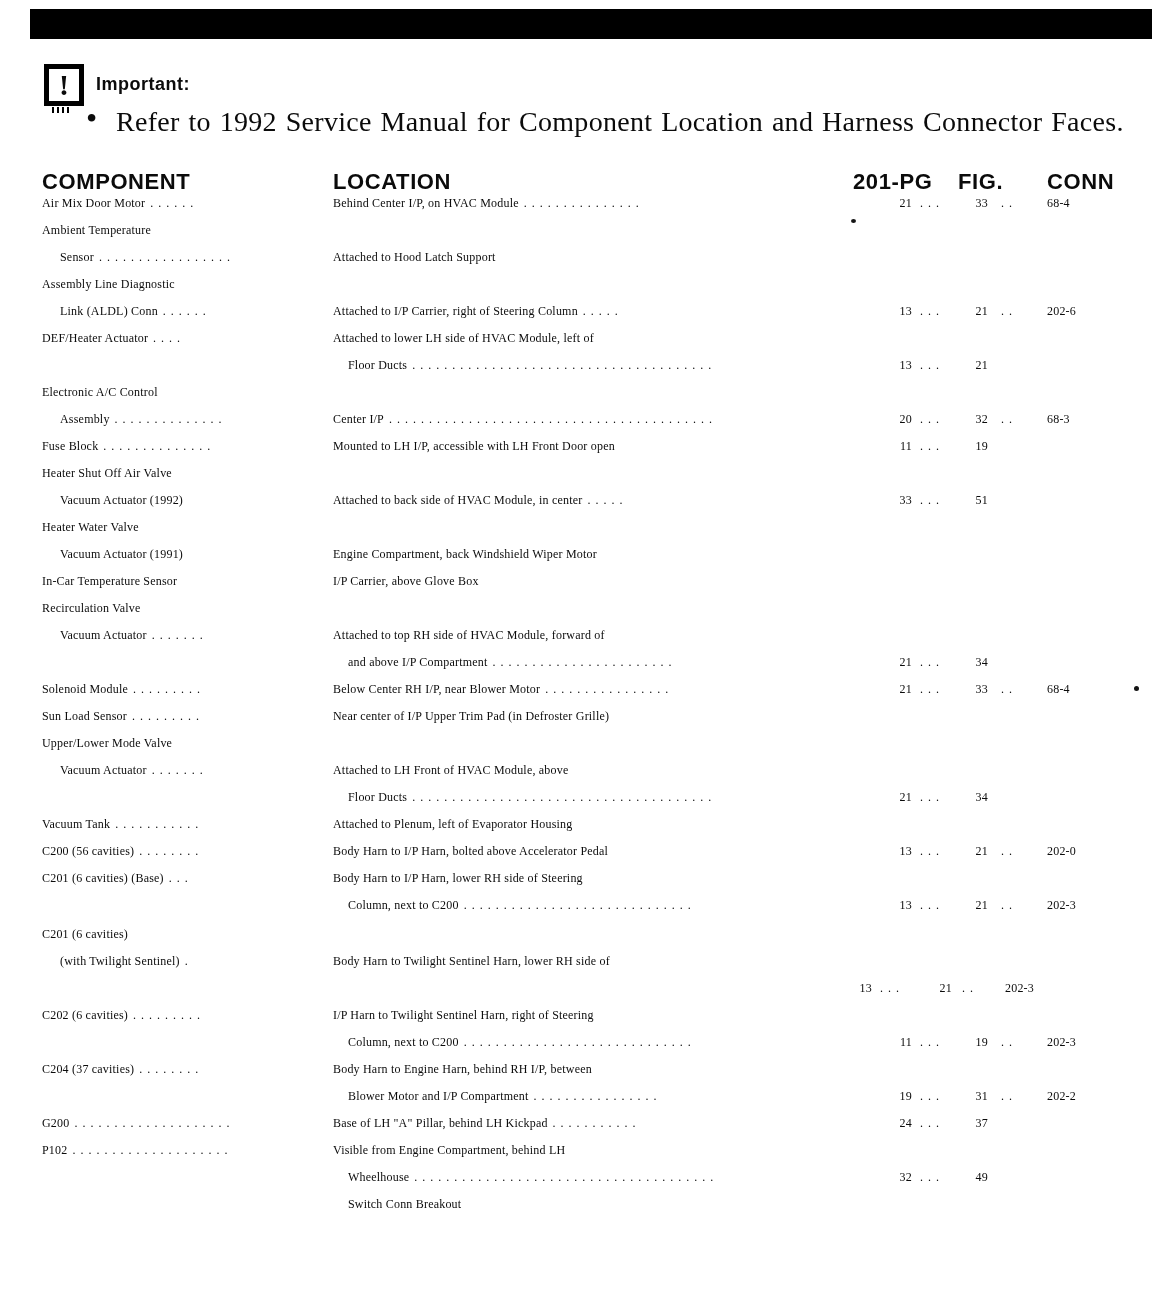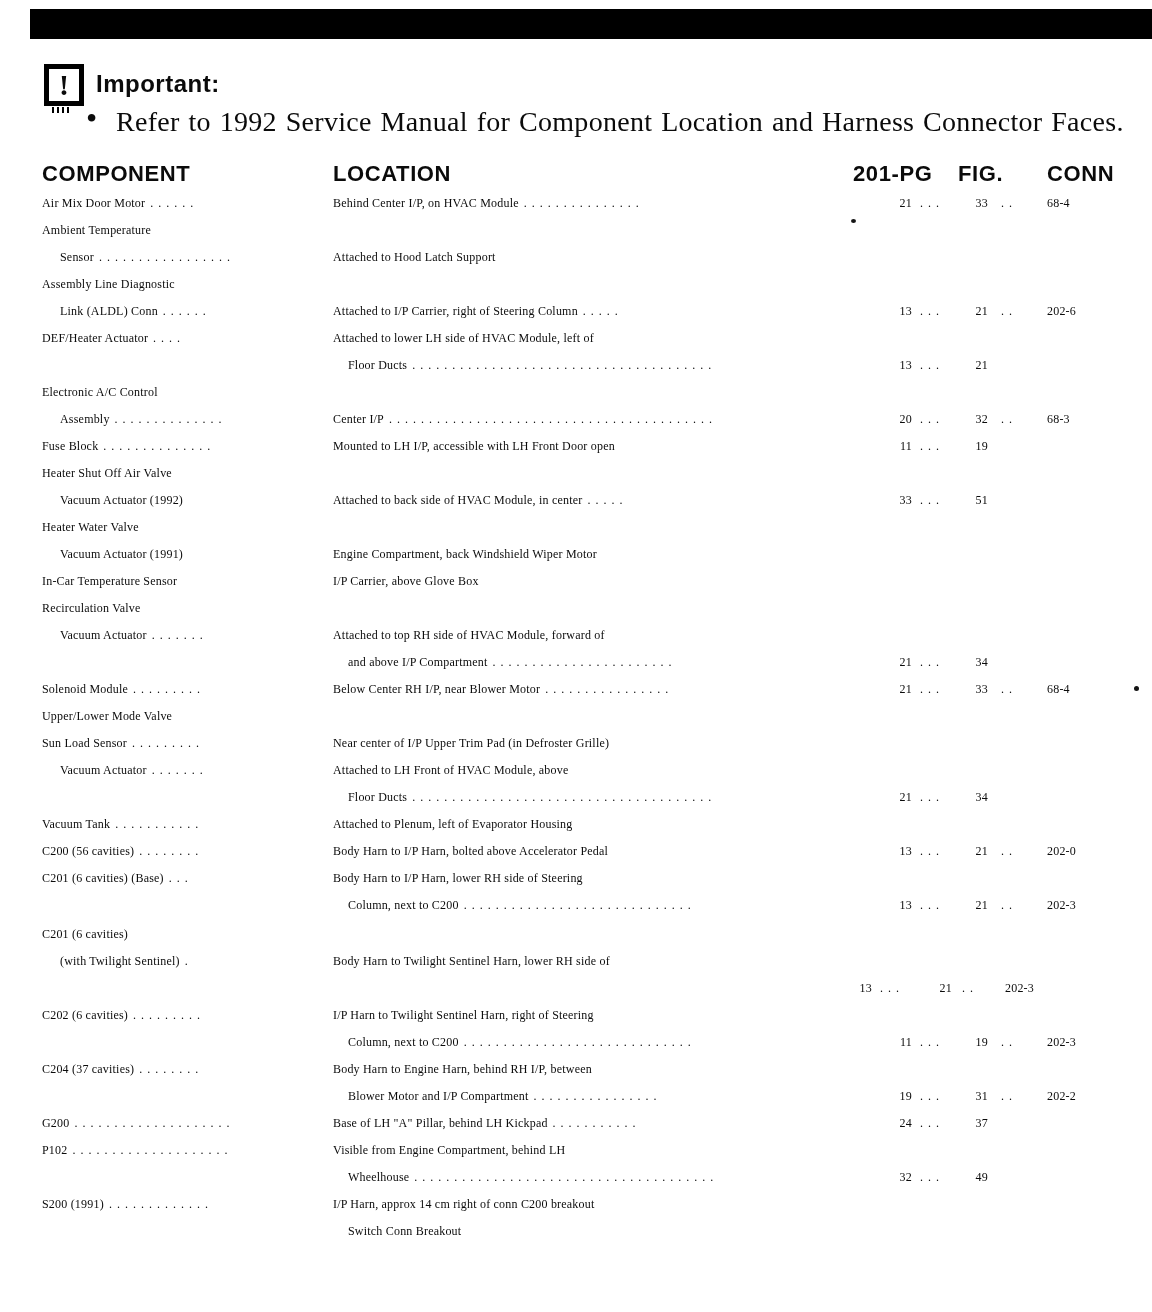--- a/index.html
+++ b/index.html
@@ -5,26 +5,26 @@
   html,body{margin:0;padding:0;background:#ffffff;}
   .page{position:relative;width:1152px;height:1312px;background:#ffffff;color:#0b0b0b;
         font-family:"Liberation Serif", serif;overflow:hidden;}
   .top-bar{position:absolute;left:30px;top:9px;width:1122px;height:30px;background:#000000;}
   .imp-box{position:absolute;left:44px;top:64px;width:40px;height:42px;border:5px solid #000;
            box-sizing:border-box;display:flex;align-items:center;justify-content:center;}
   .imp-glyph{font-family:"Liberation Serif", serif;font-weight:bold;font-size:30px;line-height:30px;}
   .imp-ticks{position:absolute;left:52px;top:107px;width:17px;height:6px;
              background:repeating-linear-gradient(90deg,#000 0 2px,transparent 2px 5px);}
   .imp-label{position:absolute;left:96px;top:66px;font-family:"Liberation Sans", sans-serif;
-             font-weight:bold;font-size:24px;line-height:36px;letter-spacing:0.5px;}
+             font-weight:bold;font-size:18px;line-height:36px;letter-spacing:0.5px;}
   .bullet{position:absolute;left:86px;top:110px;font-size:32px;line-height:16px;}
   .note{position:absolute;left:116px;top:106px;font-size:28px;letter-spacing:0.3px;word-spacing:1.5px;}
   .thead{position:absolute;left:0;top:160px;width:1152px;height:27px;
          font-family:"Liberation Sans", sans-serif;font-weight:bold;font-size:22px;letter-spacing:0.6px;}
-  .th{position:absolute;top:0;line-height:27px;white-space:nowrap;}
+  .th{position:absolute;top:8px;line-height:27px;white-space:nowrap;}
   .th-comp{left:42px;} .th-loc{left:333px;} .th-pg{left:853px;} .th-fig{left:958px;} .th-conn{left:1047px;}
   .tbody{position:absolute;left:42px;top:190px;width:1110px;}
   .trow{display:grid;grid-template-columns:291px 539px 40px 40px 36px 42px auto;
         height:27px;line-height:27px;font-size:12px;letter-spacing:0.2px;}
   .trow.gap{margin-top:2px;}
   .cell{white-space:nowrap;}
   .clip{width:268px;overflow:hidden;white-space:nowrap;box-sizing:border-box;}
   .clip-l{width:522px;overflow:hidden;white-space:nowrap;box-sizing:border-box;}
   .ind{padding-left:18px;} .ind2{padding-left:15px;}
   .dots{letter-spacing:5px;padding-left:5px;}
@@ -301,46 +301,46 @@
           <div class="clip-l"><span>Below Center RH I/P, near Blower Motor</span><span class="dots">................</span></div>
         </div>
         <div class="cell pg">21</div>
         <div class="cell seps">...</div>
         <div class="cell fig">33</div>
         <div class="cell seps">..</div>
         <div class="cell conn">68-4</div>
       </div>
       <div class="trow">
         <div class="cell comp">
+          <div class="clip"><span>Sun Load Sensor</span><span class="dots">.........</span></div>
+        </div>
+        <div class="cell loc">
+          <div class="clip-l"><span>Near center of I/P Upper Trim Pad (in Defroster Grille)</span></div>
+        </div>
+        <div class="cell pg"></div>
+        <div class="cell seps"></div>
+        <div class="cell fig"></div>
+        <div class="cell seps"></div>
+        <div class="cell conn"></div>
+      </div>
+      <div class="trow">
+        <div class="cell comp">
           <div class="clip"><span>Upper/Lower Mode Valve</span></div>
         </div>
         <div class="cell loc">
           <div class="clip-l"></div>
         </div>
         <div class="cell pg"></div>
         <div class="cell seps"></div>
         <div class="cell fig"></div>
         <div class="cell seps"></div>
         <div class="cell conn"></div>
       </div>
       <div class="trow">
         <div class="cell comp">
-          <div class="clip"><span>Sun Load Sensor</span><span class="dots">.........</span></div>
-        </div>
-        <div class="cell loc">
-          <div class="clip-l"><span>Near center of I/P Upper Trim Pad (in Defroster Grille)</span></div>
-        </div>
-        <div class="cell pg"></div>
-        <div class="cell seps"></div>
-        <div class="cell fig"></div>
-        <div class="cell seps"></div>
-        <div class="cell conn"></div>
-      </div>
-      <div class="trow">
-        <div class="cell comp">
           <div class="clip ind"><span>Vacuum Actuator</span><span class="dots">.......</span></div>
         </div>
         <div class="cell loc">
           <div class="clip-l"><span>Attached to LH Front of HVAC Module, above</span></div>
         </div>
         <div class="cell pg"></div>
         <div class="cell seps"></div>
         <div class="cell fig"></div>
         <div class="cell seps"></div>
         <div class="cell conn"></div>
@@ -527,33 +527,20 @@
       <div class="trow">
         <div class="cell comp">
           <div class="clip"></div>
         </div>
         <div class="cell loc">
           <div class="clip-l ind2"><span>Wheelhouse</span><span class="dots">......................................</span></div>
         </div>
         <div class="cell pg">32</div>
         <div class="cell seps">...</div>
         <div class="cell fig">49</div>
-        <div class="cell seps"></div>
-        <div class="cell conn"></div>
-      </div>
-      <div class="trow">
-        <div class="cell comp">
-          <div class="clip"><span>S200 (1991)</span><span class="dots">.............</span></div>
-        </div>
-        <div class="cell loc">
-          <div class="clip-l"><span>I/P Harn, approx 14 cm right of conn C200 breakout</span></div>
-        </div>
-        <div class="cell pg"></div>
-        <div class="cell seps"></div>
-        <div class="cell fig"></div>
         <div class="cell seps"></div>
         <div class="cell conn"></div>
       </div>
       <div class="trow">
         <div class="cell comp">
           <div class="clip"></div>
         </div>
         <div class="cell loc">
           <div class="clip-l ind2"><span>Switch Conn Breakout</span></div>
         </div>

